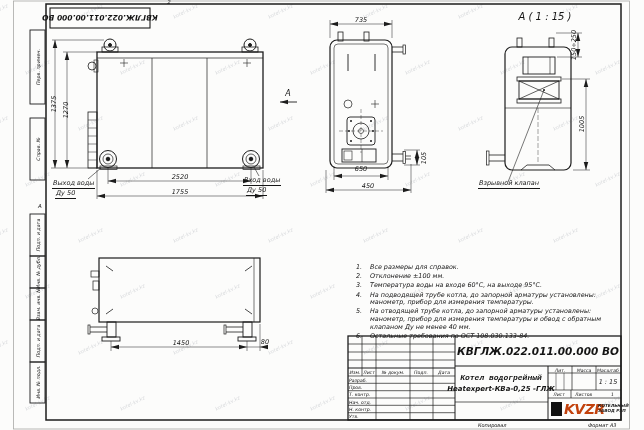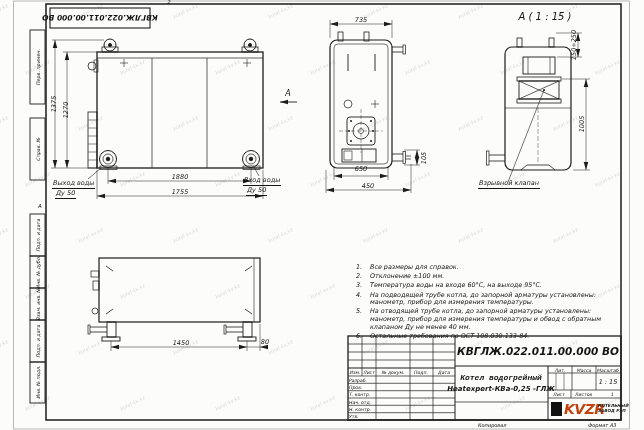--- a/index.html
+++ b/index.html
@@ -324,21 +324,21 @@
   <span class="vtxt" style="left:37.5px;top:67px;">Перв. примен.</span>
   <span class="vtxt" style="left:37.5px;top:149px;">Справ. №</span>
   <span class="vtxt" style="left:37.5px;top:235px;">Подп. и дата</span>
   <span class="vtxt" style="left:37.5px;top:272px;">Инв. № дубл.</span>
   <span class="vtxt" style="left:37.5px;top:304px;">Взам. инв. №</span>
   <span class="vtxt" style="left:37.5px;top:341px;">Подп. и дата</span>
   <span class="vtxt" style="left:37.5px;top:382px;">Инв. № подл.</span>
 
   <span class="dim dimr" style="left:54px;top:104px;">1375</span>
   <span class="dim dimr" style="left:66px;top:110px;">1270</span>
-  <span class="dim" style="left:180px;top:177px;">1880</span>
+  <span class="dim" style="left:180px;top:177px;">2520</span>
   <span class="dim" style="left:180px;top:192px;">1755</span>
   <span class="lead" style="left:52px;top:179px;">Выход воды</span>
   <span class="lead" style="left:55px;top:189px;">Ду 50</span>
   <span class="lead" style="left:243px;top:176px;">Вход воды</span>
   <span class="lead" style="left:246px;top:186px;">Ду 50</span>
   <span class="dim" style="left:288px;top:93px;font-size:8px;">А</span>
 
   <span class="dim" style="left:361px;top:20px;">735</span>
   <span class="dim" style="left:361px;top:169px;">650</span>
   <span class="dim" style="left:368px;top:186px;">450</span>

